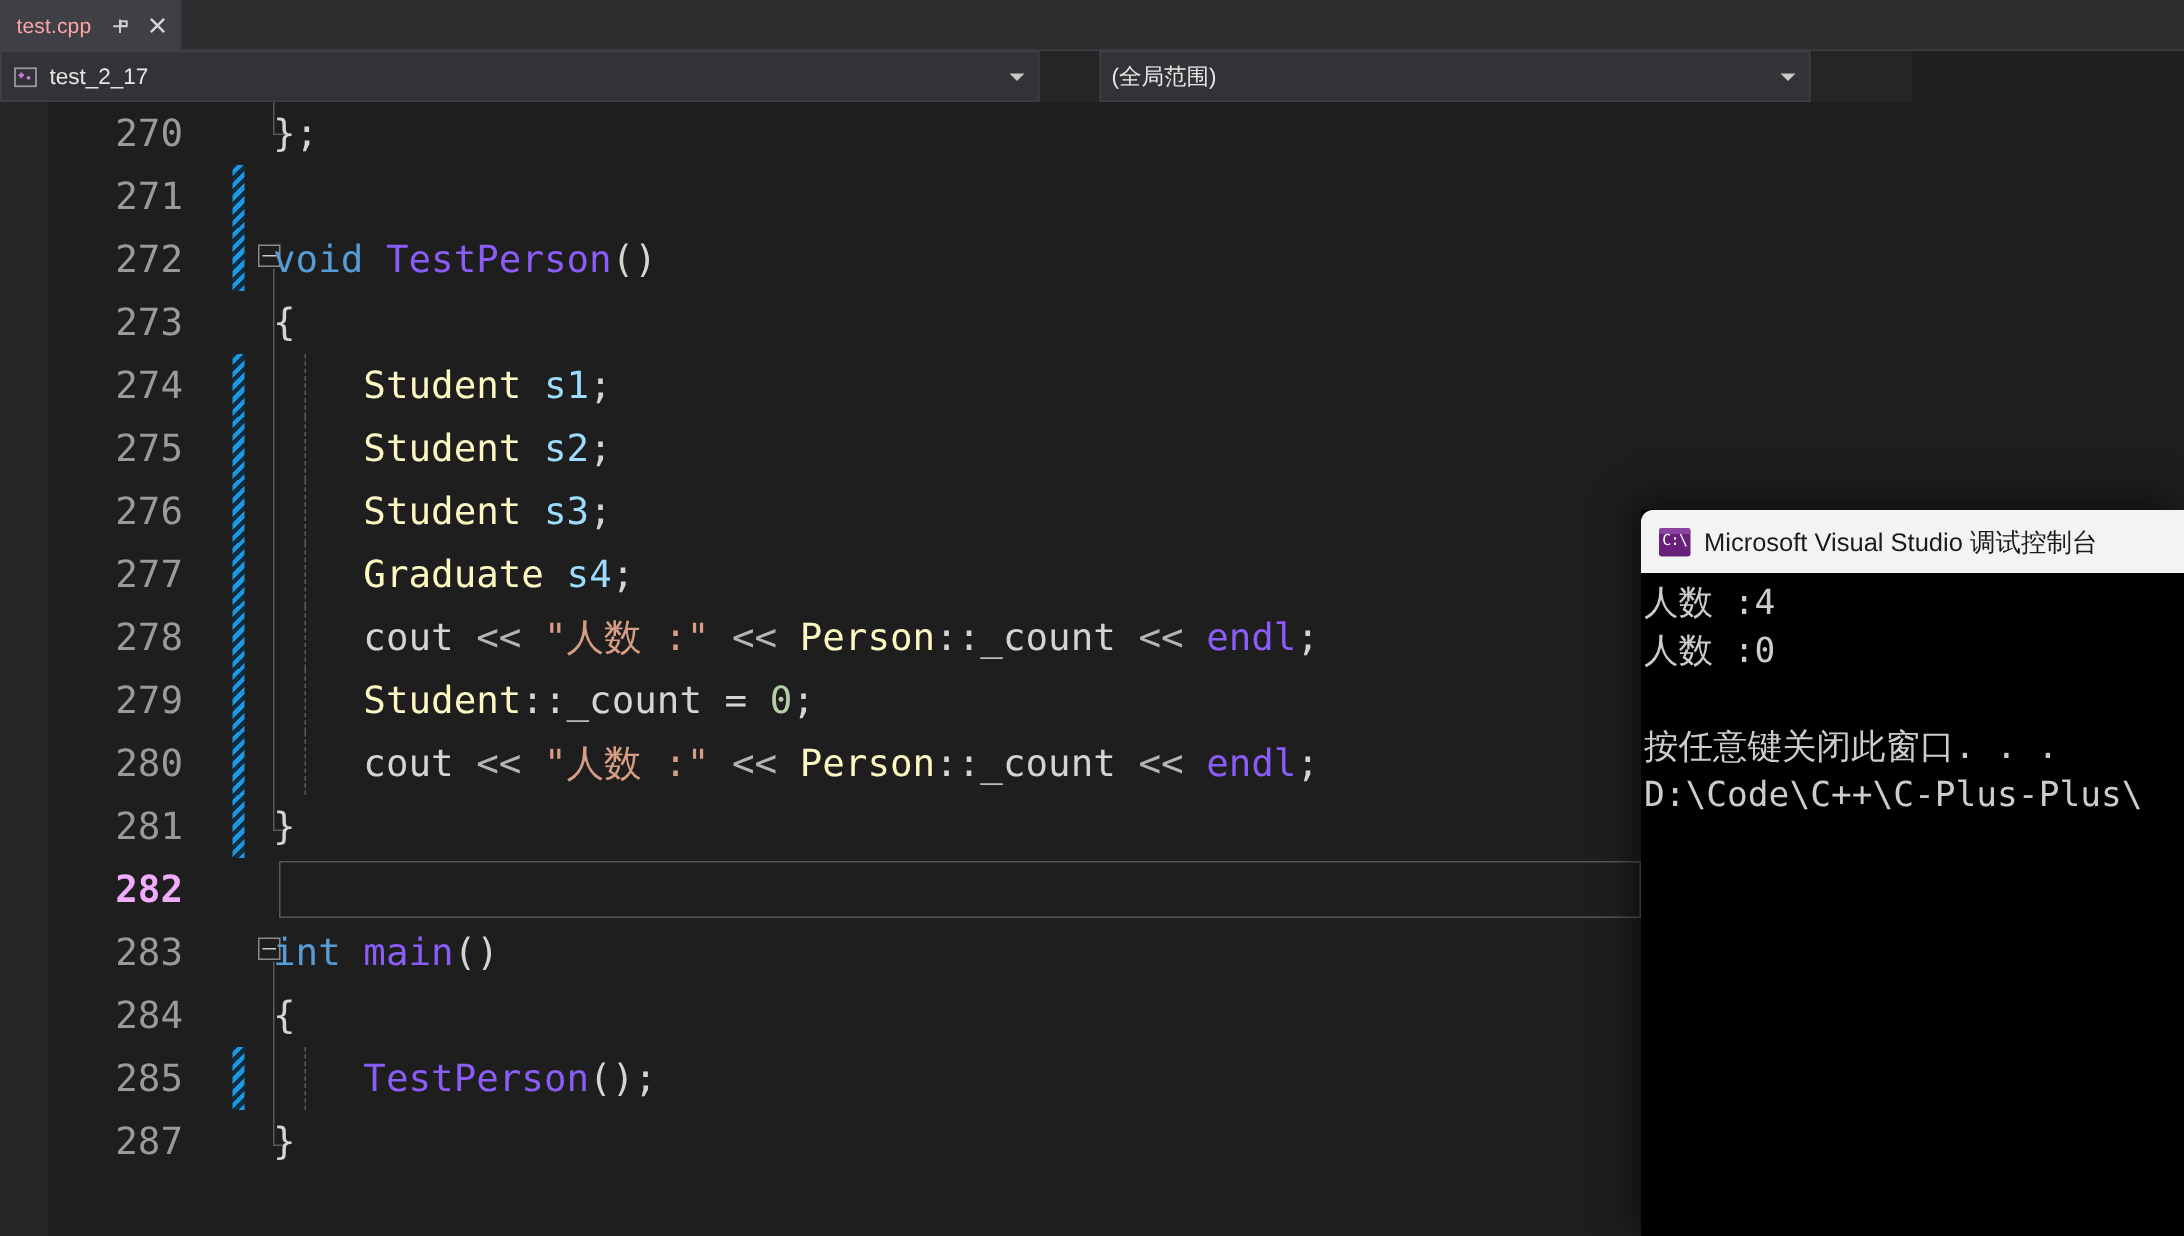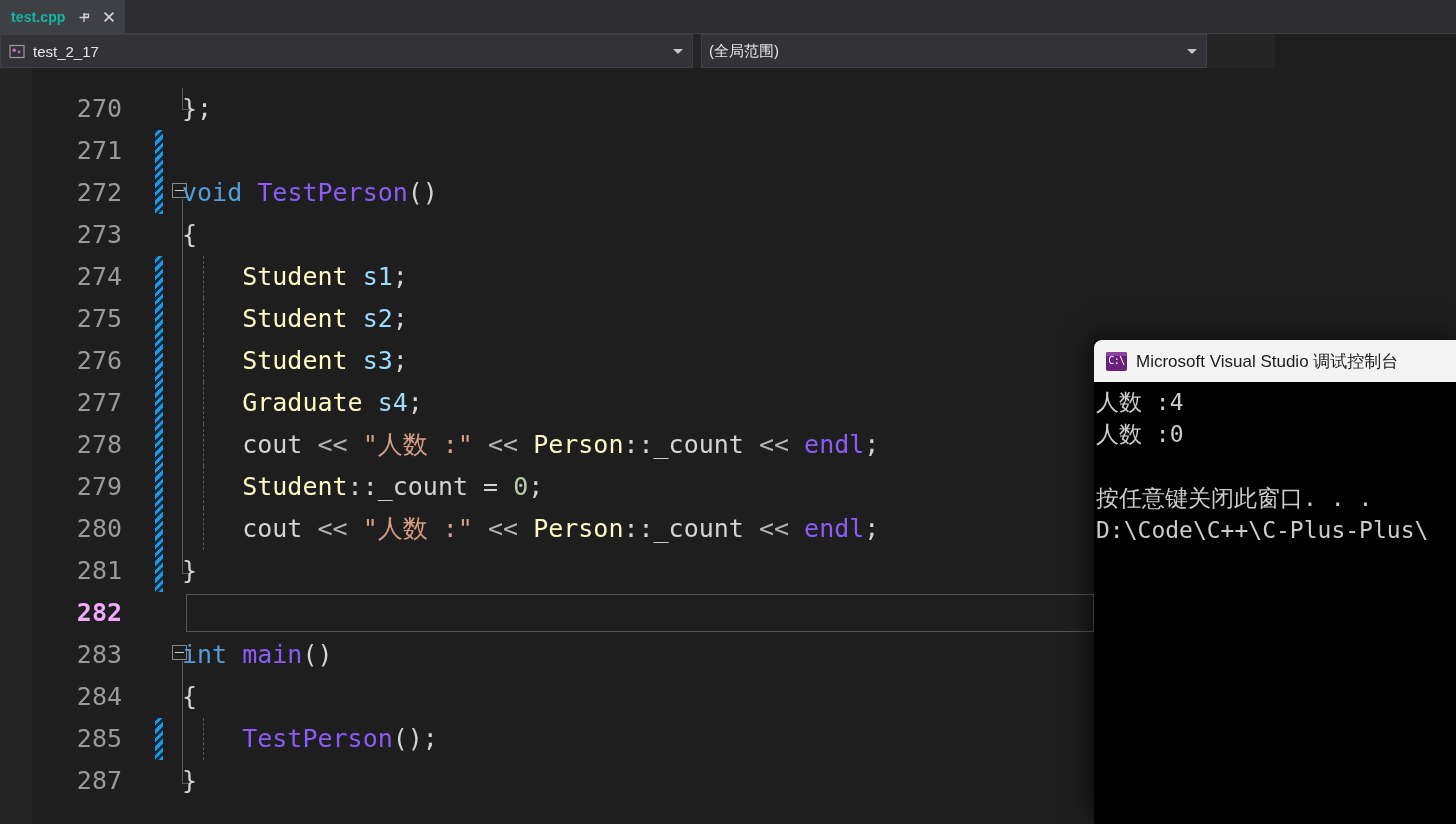--- a/index.html
+++ b/index.html
@@ -30,22 +30,22 @@
     height: 34px;
     display: flex;
     align-items: center;
     padding: 0 9px 0 11px;
     background: #3f3f46;
     box-sizing: border-box;
     cursor: default;
   }
   #tab-doc .tab-title {
     font-size: 14px;
-    font-weight: bold;
-    color: #14b8a6;
+    font-weight: normal;
+    color: #fca5a5;
     letter-spacing: .1px;
     white-space: nowrap;
   }
   #tab-doc .tab-pin {
     margin-left: 12px;
     width: 14px; height: 14px;
     position: relative;
     flex: 0 0 auto;
   }
   #tab-doc .tab-close {
@@ -57,20 +57,21 @@
 
   
   #navbar {
     position: absolute;
     left: 0; top: 34px;
     width: 1275px; height: 34px;
     background: #252526;
     box-sizing: border-box;
     display: flex;
     align-items: stretch;
+    gap: 32px;
   }
   .nav-combo {
     position: relative;
     height: 34px;
     background: #333337;
     border: 1px solid #3f3f46;
     box-sizing: border-box;
     display: flex;
     align-items: center;
     overflow: hidden;
@@ -119,21 +120,20 @@
   #editor-leftstrip {
     position: absolute;
     left: 0; top: 0;
     width: 32px; height: 100%;
     background: #252526;
   }
   #code-rows {
     position: absolute;
     left: 0; top: 0;
     width: 1324px;
-    margin-top: 20px;
   }
   .code-row {
     position: relative;
     height: 42px;
     display: flex;
     align-items: center;
     white-space: pre;
   }
   .ln {
     position: absolute;

